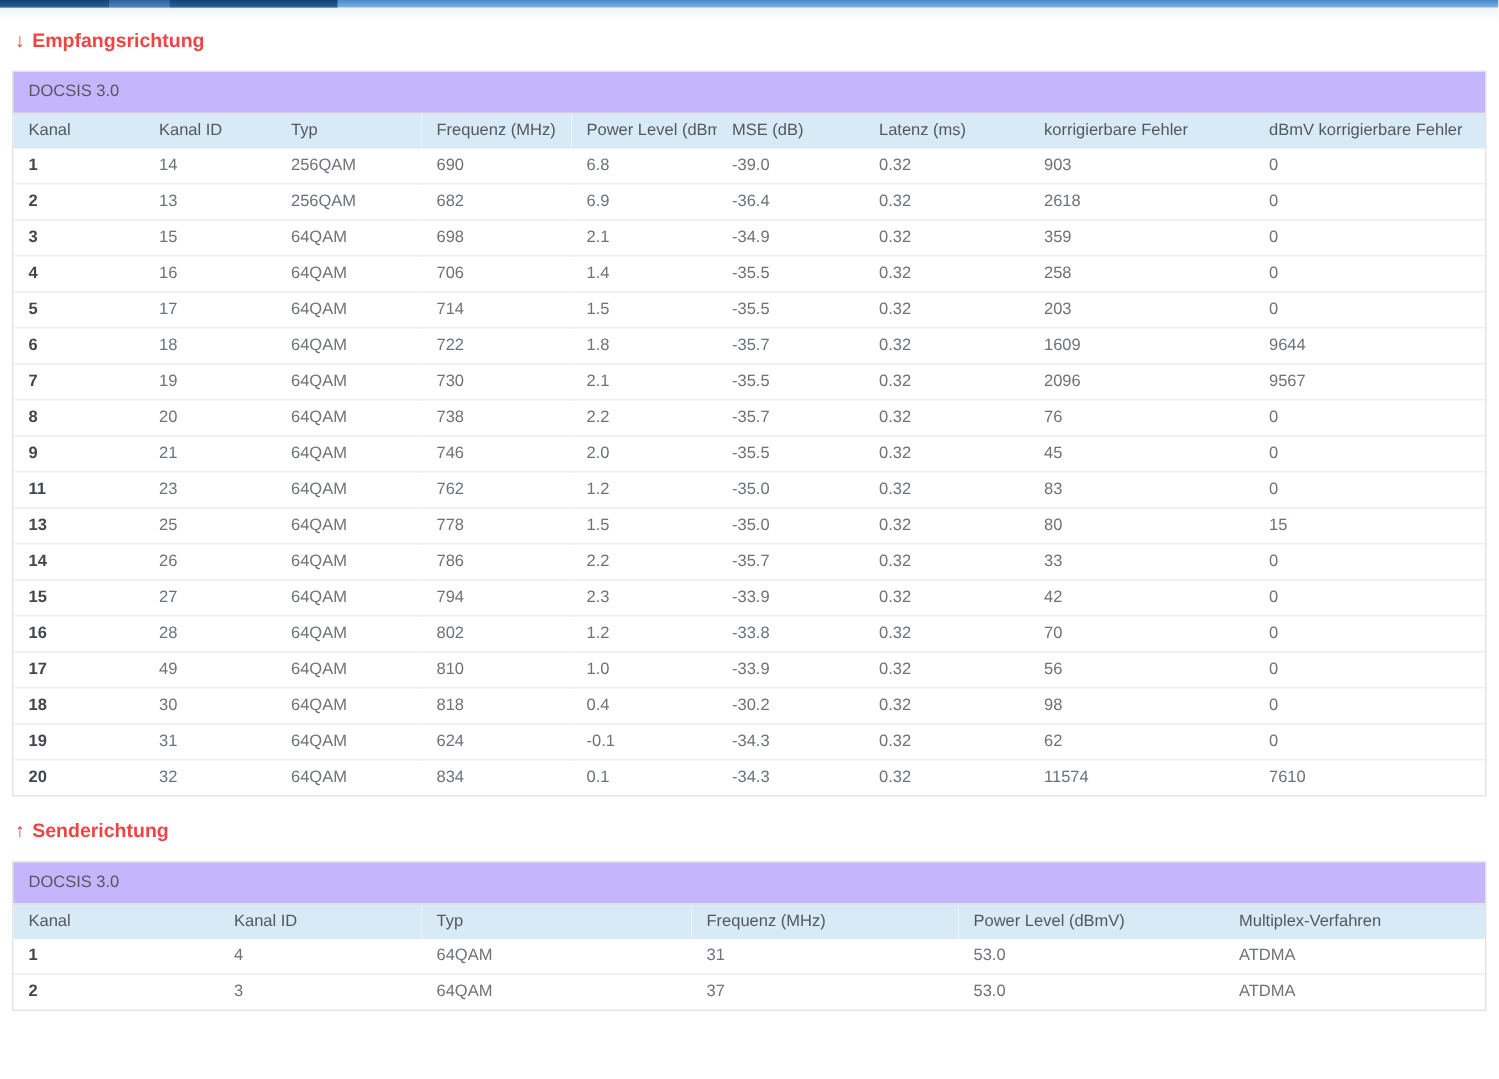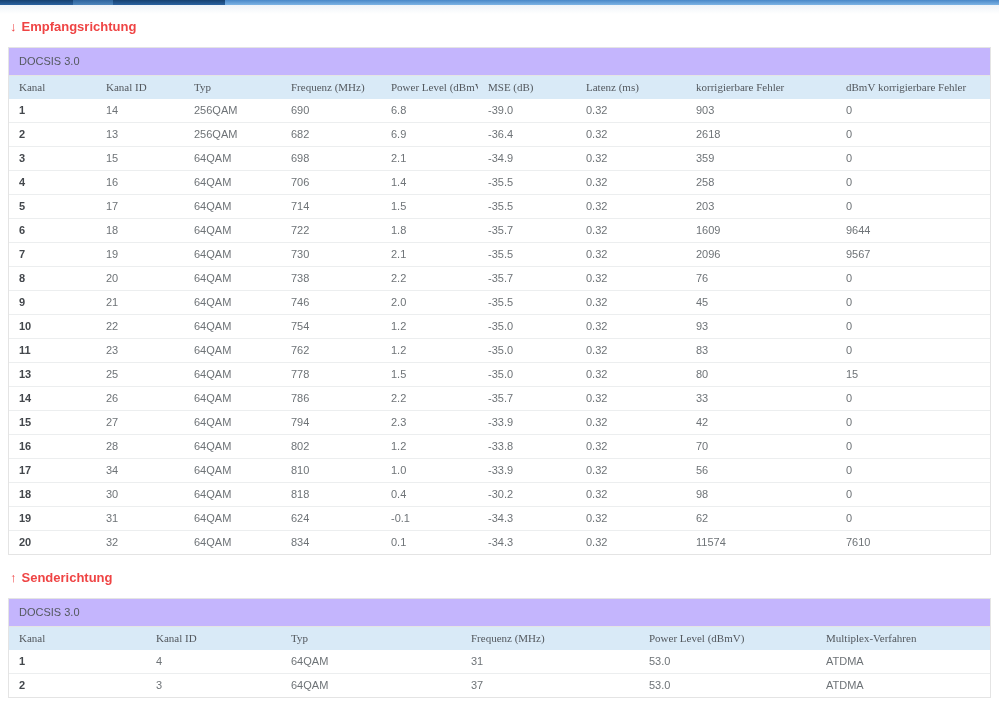--- a/index.html
+++ b/index.html
@@ -56,21 +56,20 @@
   }
   thead th {
     background: #d9eaf7;
     color: #53585e;
     font-weight: normal;
     text-align: left;
     padding: 6px 10px;
     line-height: 11px;
     white-space: nowrap;
     overflow: hidden;
-    font-family: Liberation Serif, serif;
   }
   tbody td {
     padding: 6px 10px;
     line-height: 11px;
     color: #6e7377;
     border-top: 1px solid #eceeef;
     white-space: nowrap;
     overflow: hidden;
   }
   tbody tr:first-child td { border-top: none; }
@@ -216,31 +215,20 @@
             <td>21</td>
             <td>64QAM</td>
             <td>746</td>
             <td>2.0</td>
             <td>-35.5</td>
             <td>0.32</td>
             <td>45</td>
             <td>0</td>
           </tr>
           <tr>
-            <td>10</td>
-            <td>22</td>
-            <td>64QAM</td>
-            <td>754</td>
-            <td>1.2</td>
-            <td>-35.0</td>
-            <td>0.32</td>
-            <td>93</td>
-            <td>0</td>
-          </tr>
-          <tr>
             <td>11</td>
             <td>23</td>
             <td>64QAM</td>
             <td>762</td>
             <td>1.2</td>
             <td>-35.0</td>
             <td>0.32</td>
             <td>83</td>
             <td>0</td>
           </tr>
@@ -283,21 +271,21 @@
             <td>64QAM</td>
             <td>802</td>
             <td>1.2</td>
             <td>-33.8</td>
             <td>0.32</td>
             <td>70</td>
             <td>0</td>
           </tr>
           <tr>
             <td>17</td>
-            <td>34</td>
+            <td>49</td>
             <td>64QAM</td>
             <td>810</td>
             <td>1.0</td>
             <td>-33.9</td>
             <td>0.32</td>
             <td>56</td>
             <td>0</td>
           </tr>
           <tr>
             <td>18</td>

